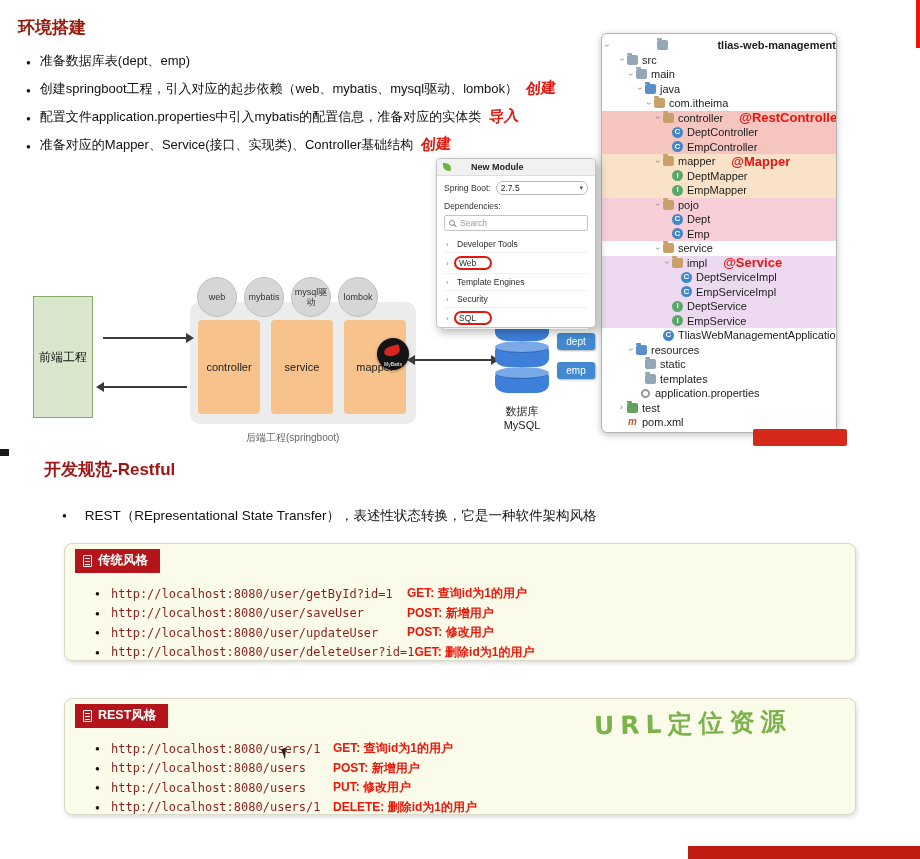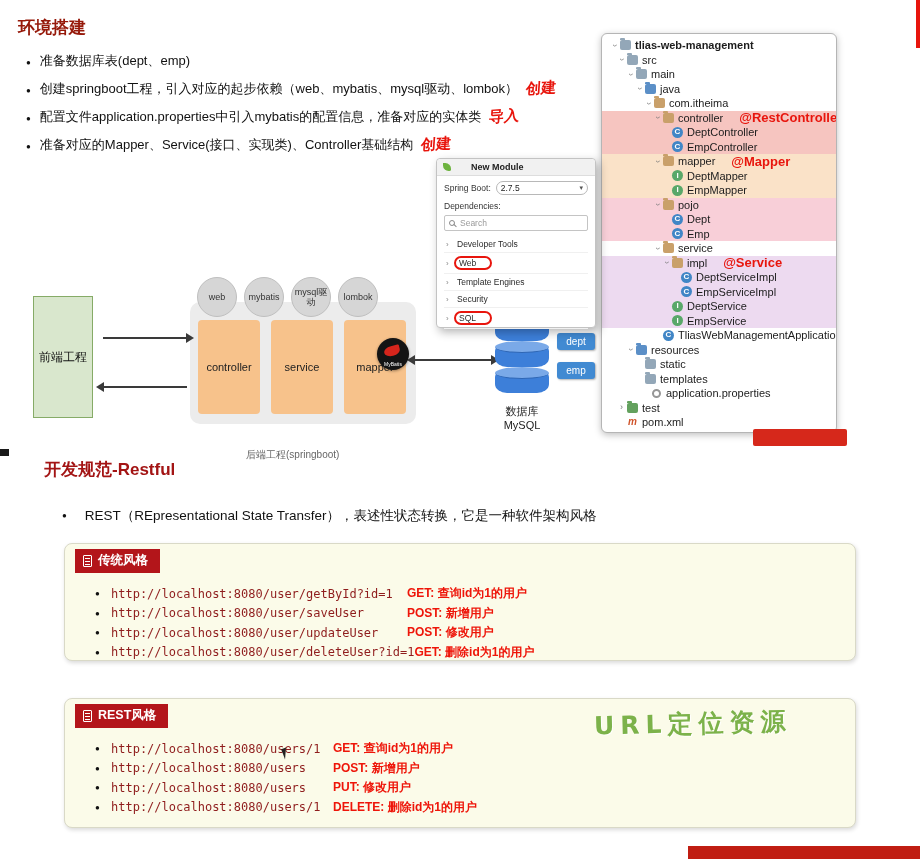--- a/index.html
+++ b/index.html
@@ -25,21 +25,21 @@
   .layer{width:62px;height:94px;background:#f7c28b;border-radius:4px;display:flex;align-items:center;justify-content:center;font-size:11px;color:#222}
   .mybatis-logo{position:absolute;left:377px;top:338px;width:32px;height:32px;border-radius:50%;background:#141414;z-index:4;box-shadow:0 1px 3px rgba(0,0,0,.4);display:flex;align-items:flex-end;justify-content:center}
   .mybatis-logo::after{content:"";position:absolute;left:7px;top:8px;width:16px;height:10px;background:#d6251c;border-radius:60% 10% 60% 60%;transform:rotate(-14deg)}
   .mybatis-word{font-size:5px;color:#fff;padding-bottom:3px;z-index:1}
   .db-stack{position:absolute;left:495px;top:320px;width:54px;z-index:2}
   .cyl{position:relative;width:54px;height:21px;background:#3d7fd9;border-radius:6px 6px 12px 12px/5px 5px 9px 9px;margin-bottom:5px}
   .cyl::before{content:"";position:absolute;left:0;top:-5px;width:54px;height:11px;border-radius:50%;background:#7aa9e8;border-bottom:1px solid #2e66b5}
   #db-tags{position:absolute;left:557px;top:333px;z-index:3}
   .db-tag{width:38px;height:17px;background:#418ad2;border-radius:3px;color:#fff;font-size:10px;display:flex;align-items:center;justify-content:center;margin-bottom:12px;box-shadow:1px 1px 2px rgba(0,0,0,.3)}
   .db-label{position:absolute;left:486px;top:404px;width:72px;text-align:center;font-size:11px;line-height:14px;color:#222}
-  .backend-caption{position:absolute;left:246px;top:448px;font-size:10px;color:#666}
+  .backend-caption{position:absolute;left:246px;top:431px;font-size:10px;color:#666}
   
   .dialog{position:absolute;left:436px;top:158px;width:160px;height:170px;background:#fff;border:1px solid #c3c3c3;border-radius:4px;box-shadow:3px 4px 10px rgba(0,0,0,.3);z-index:6;font-size:8.5px}
   .dlg-header{height:17px;display:flex;align-items:center;gap:20px;padding:0 6px;background:#f1f1f1;border-bottom:1px solid #ddd;border-radius:4px 4px 0 0;font-size:9px;font-weight:bold;color:#222}
   .leaf{width:8px;height:8px;background:#6db33f;border-radius:0 70% 20% 70%;flex:0 0 auto}
   .dlg-body{padding:5px 7px}
   .dlg-row{display:flex;align-items:center;gap:5px}
   .dlg-label{color:#333}
   .dlg-select{flex:1;border:1px solid #b8b8b8;border-radius:7px;padding:1px 4px;display:flex;justify-content:space-between;align-items:center;background:#fff;color:#222}
   .caret{font-size:7px;color:#555}
   .deps{margin-top:6px}
@@ -70,21 +70,21 @@
   .ticon.interface{width:11px;height:11px;border-radius:50%;background:#59a869;color:#fff;font-weight:bold}
   .ticon.props{width:9px;height:9px;border:2px solid #979797;border-radius:50%;background:none;margin-right:5px}
   .ticon.maven{background:none;color:#d0552c;font-weight:bold;font-style:italic;font-size:10px}
   .tannot{margin-left:16px;color:#e8150d;font-weight:bold;font-size:13px}
   
   .s2-title{position:absolute;left:44px;top:458px;font-size:17px;font-weight:bold;color:#a31414}
   .s2-bullet{position:absolute;left:62px;top:507px;display:flex;gap:9px;font-size:13.5px;width:780px}
   .s2-bullet .dot{margin-top:4px}
   .rbox{position:absolute;left:64px;width:792px;background:#fbfbe9;border:1px solid #d9d9c7;border-radius:8px;box-shadow:1px 2px 4px rgba(0,0,0,.15)}
   .b0{top:543px;height:118px}
-  .b1{top:698px;height:130px}
+  .b1{top:698px;height:117px}
   .badge{position:absolute;left:10px;top:5px;display:flex;align-items:center;gap:6px;background:#b3151a;color:#fff;font-weight:bold;font-size:12.5px;padding:3px 12px 4px 8px}
   .bicon{width:9px;height:12px;border:1px solid #fff;border-radius:1px;position:relative;flex:0 0 auto}
   .bicon::after{content:"";position:absolute;left:1px;right:1px;top:2px;height:1px;background:#fff;box-shadow:0 3px 0 #fff,0 6px 0 #fff}
   .rrows{position:absolute;left:30px;top:40px}
   .rrow{display:flex;align-items:center;height:19.5px}
   .rdot{width:16px;font-size:8px;color:#111;flex:0 0 auto}
   .url{font-family:"DejaVu Sans Mono","Liberation Mono",monospace;font-size:12px;color:#8f1d1d}
   .b0 .url{min-width:296px}
   .b1 .url{min-width:222px}
   .desc{font-size:12px;font-weight:bold;color:#ee1509}
@@ -198,21 +198,21 @@
         <div class="dlg-item">
           <span class="dchev">›</span>
           <span class="dlabel red-oval">SQL</span>
         </div>
       </div>
   </div>
 </div>
 
 <div class="tree-panel">
   <div id="tree">
-      <div class="trow bold" style="padding-left: 8px;">
+      <div class="trow bold" style="padding-left: 0; justify-content: space-between;">
         <span class="chev open">›</span>
         <span class="ticon folder"></span>
         <span class="tlabel">tlias-web-management</span>
       </div>
       <div class="trow" style="padding-left: 15px;">
         <span class="chev open">›</span>
         <span class="ticon folder"></span>
         <span class="tlabel">src</span>
       </div>
       <div class="trow" style="padding-left: 24px;">
@@ -321,21 +321,21 @@
       <div class="trow" style="padding-left: 33px;">
         <span class="chev"></span>
         <span class="ticon folder"></span>
         <span class="tlabel">static</span>
       </div>
       <div class="trow" style="padding-left: 33px;">
         <span class="chev"></span>
         <span class="ticon folder"></span>
         <span class="tlabel">templates</span>
       </div>
-      <div class="trow" style="padding-left: 40px;">
+      <div class="trow" style="padding-left: 29px;">
         <span class="chev"></span>
         <span class="ticon props"></span>
         <span class="tlabel">application.properties</span>
       </div>
       <div class="trow" style="padding-left: 15px;">
         <span class="chev">›</span>
         <span class="ticon folder-test"></span>
         <span class="tlabel">test</span>
       </div>
       <div class="trow" style="padding-left: 15px;">

